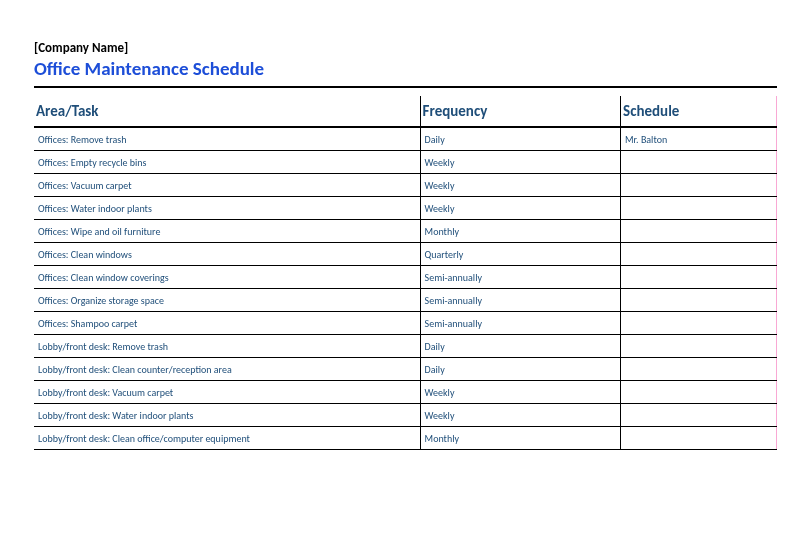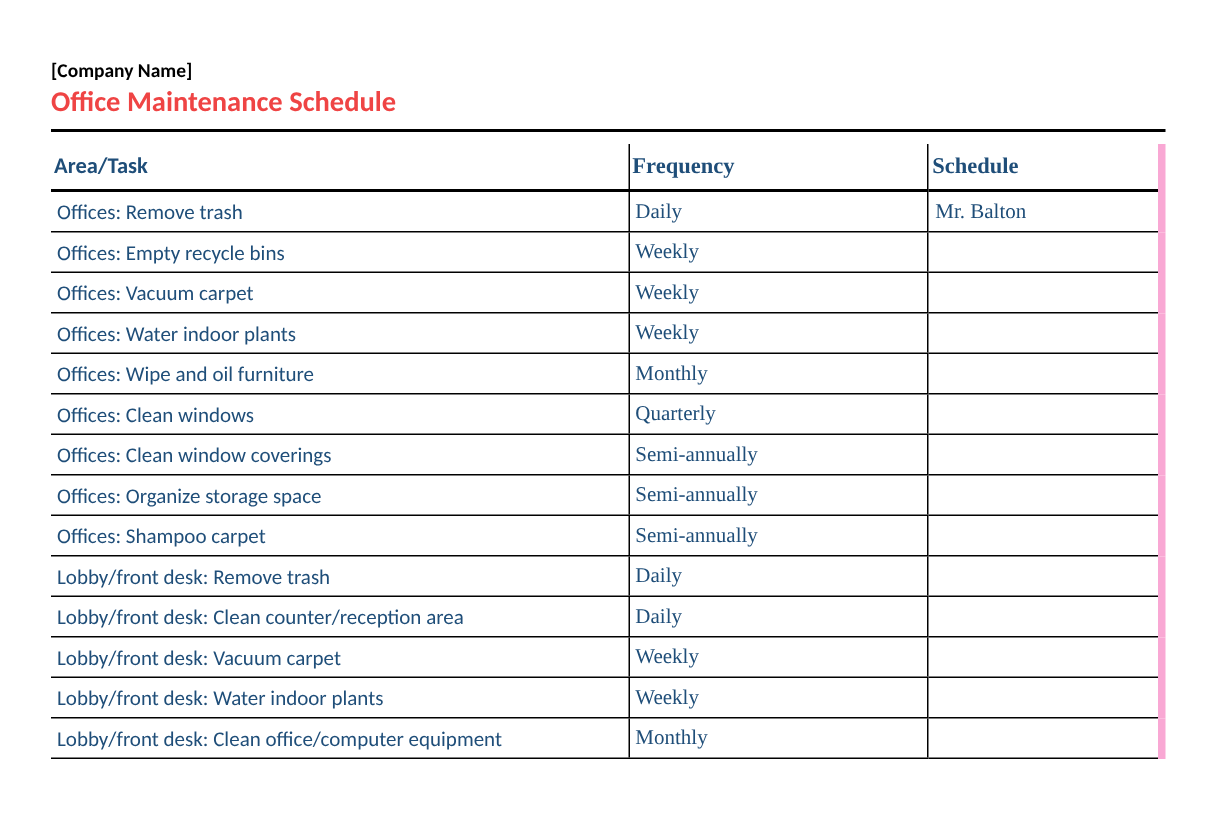--- a/index.html
+++ b/index.html
@@ -12,21 +12,21 @@
   }
   .company-line {
     font-size: 13px;
     font-weight: bold;
     color: #000;
     margin-bottom: 2px;
   }
   .title-line {
     font-size: 19px;
     font-weight: bold;
-    color: #ef4444;
+    color: #1d4ed8;
     margin-bottom: 6px;
   }
   .divider-top {
     border-top: 2px solid #000;
     margin-bottom: 8px;
   }
   table {
     width: 100%;
     border-collapse: collapse;
     table-layout: fixed;
@@ -34,38 +34,37 @@
   th {
     text-align: left;
     font-size: 15px;
     font-weight: bold;
     color: #1f4e79;
     padding: 6px 2px 6px 2px;
     border-bottom: 2px solid #000;
   }
   td {
     font-family: "Century Gothic", "Calibri", Arial, sans-serif;
-    font-size: 14px;
+    font-size: 10px;
     color: #1f4e79;
     padding: 5px 4px 4px 4px;
     border-bottom: 1px solid #000;
     white-space: nowrap;
     overflow: hidden;
     height: 23px;
     vertical-align: middle;
   }
   col.c1 { width: 52%; }
   col.c2 { width: 27%; }
   col.c3 { width: 21%; }
   th.col3, td.col3 {
-    border-right: 5px solid #f9a8d4;
+    border-right: 1px solid #f9a8d4;
   }
   th + th, td + td {
     border-left: 1px solid #000;
-    font-family: Liberation Serif, serif;
   }
   .table-wrap {
     border-top: none;
   }
 </style>
 </head>
 <body>
 
 <div class="company-line">[Company Name]</div>
 <div class="title-line">Office Maintenance Schedule</div>

